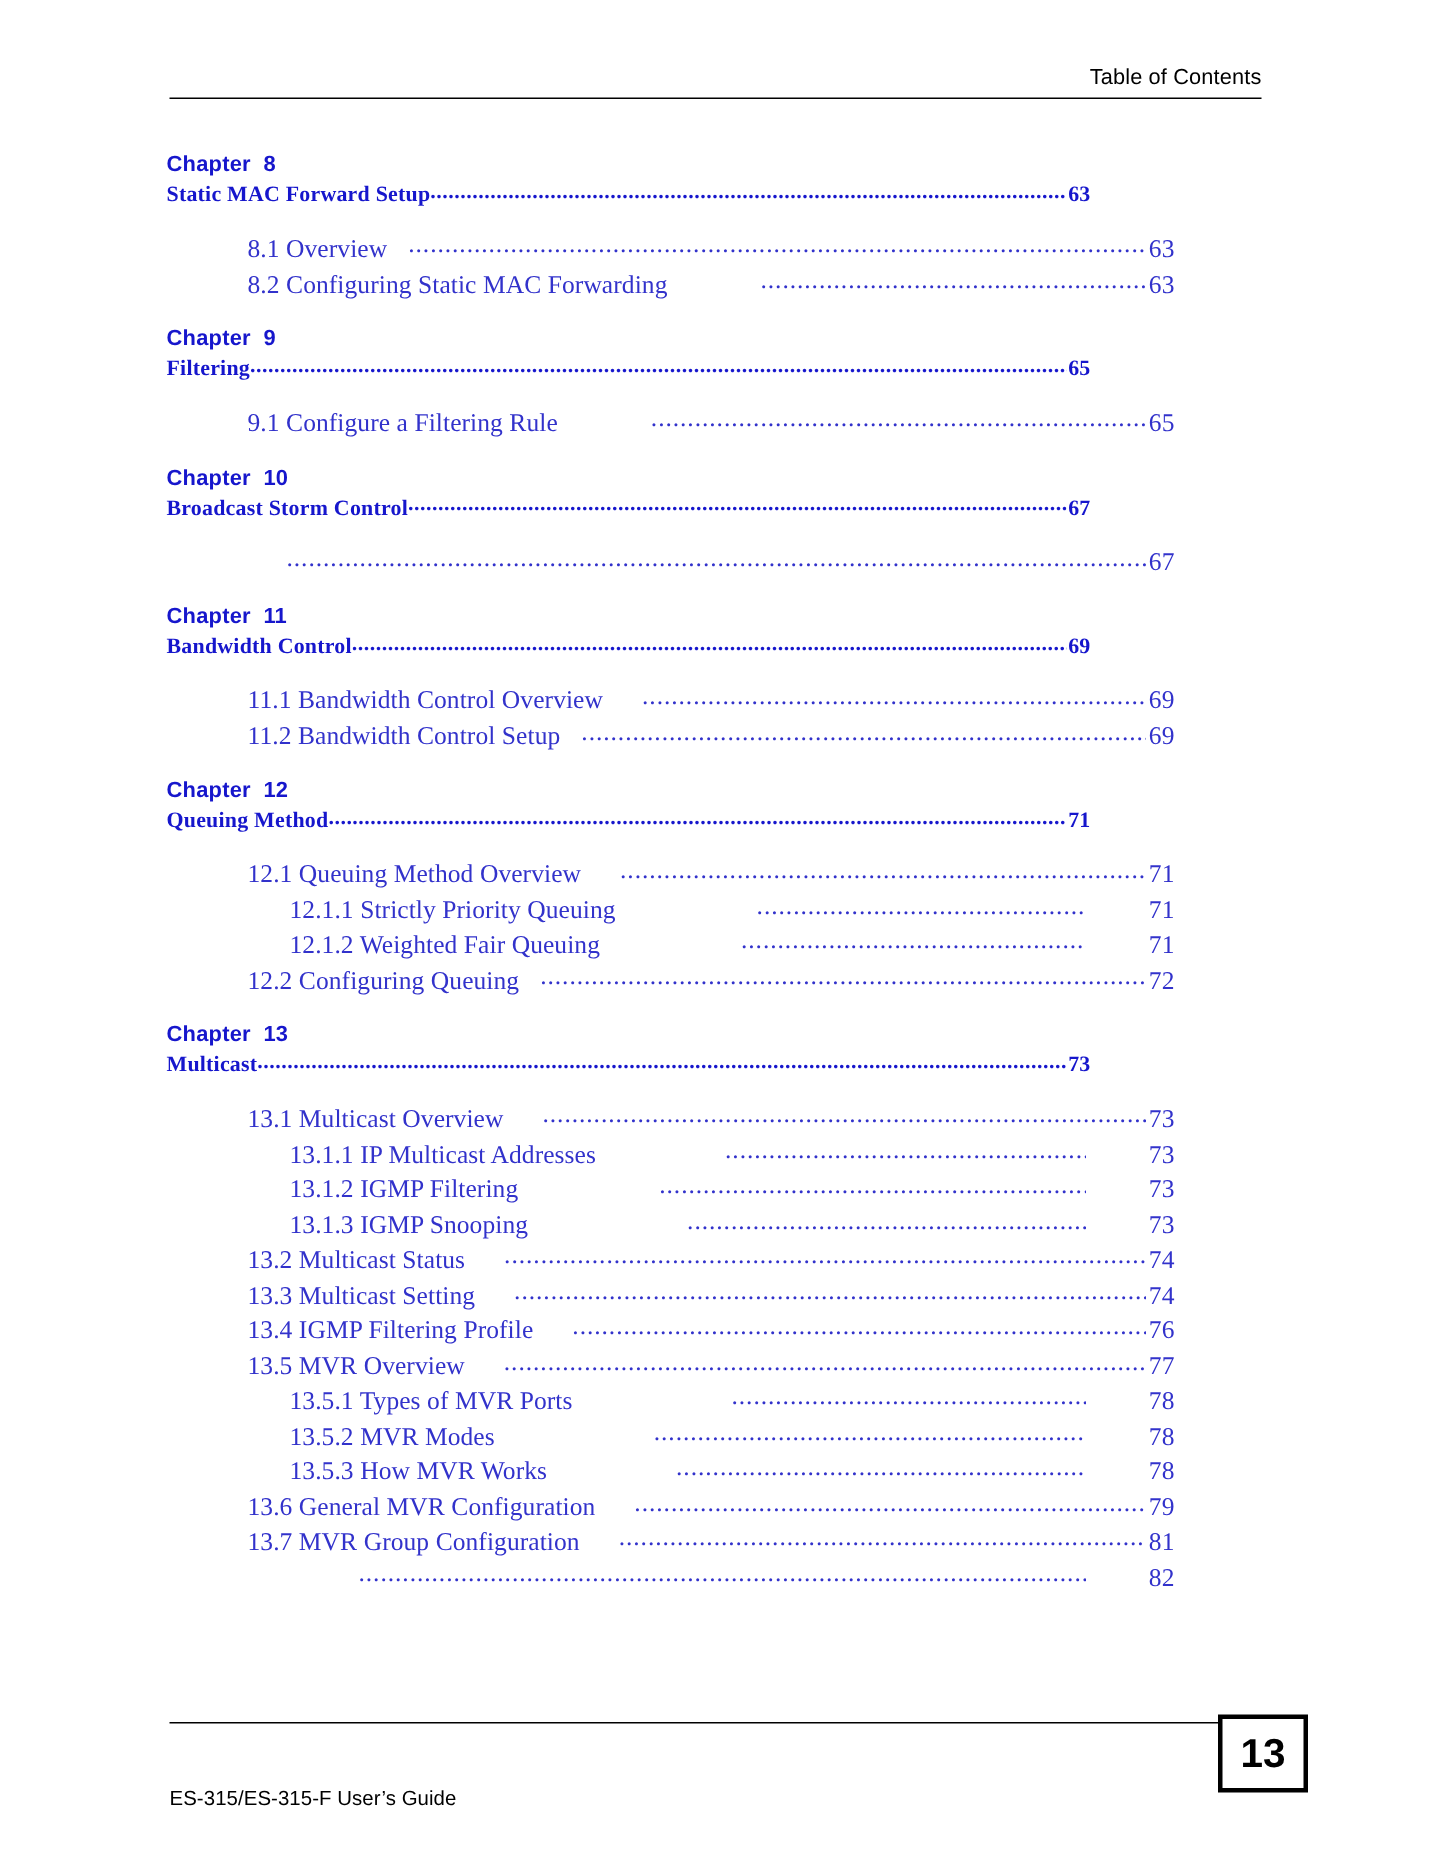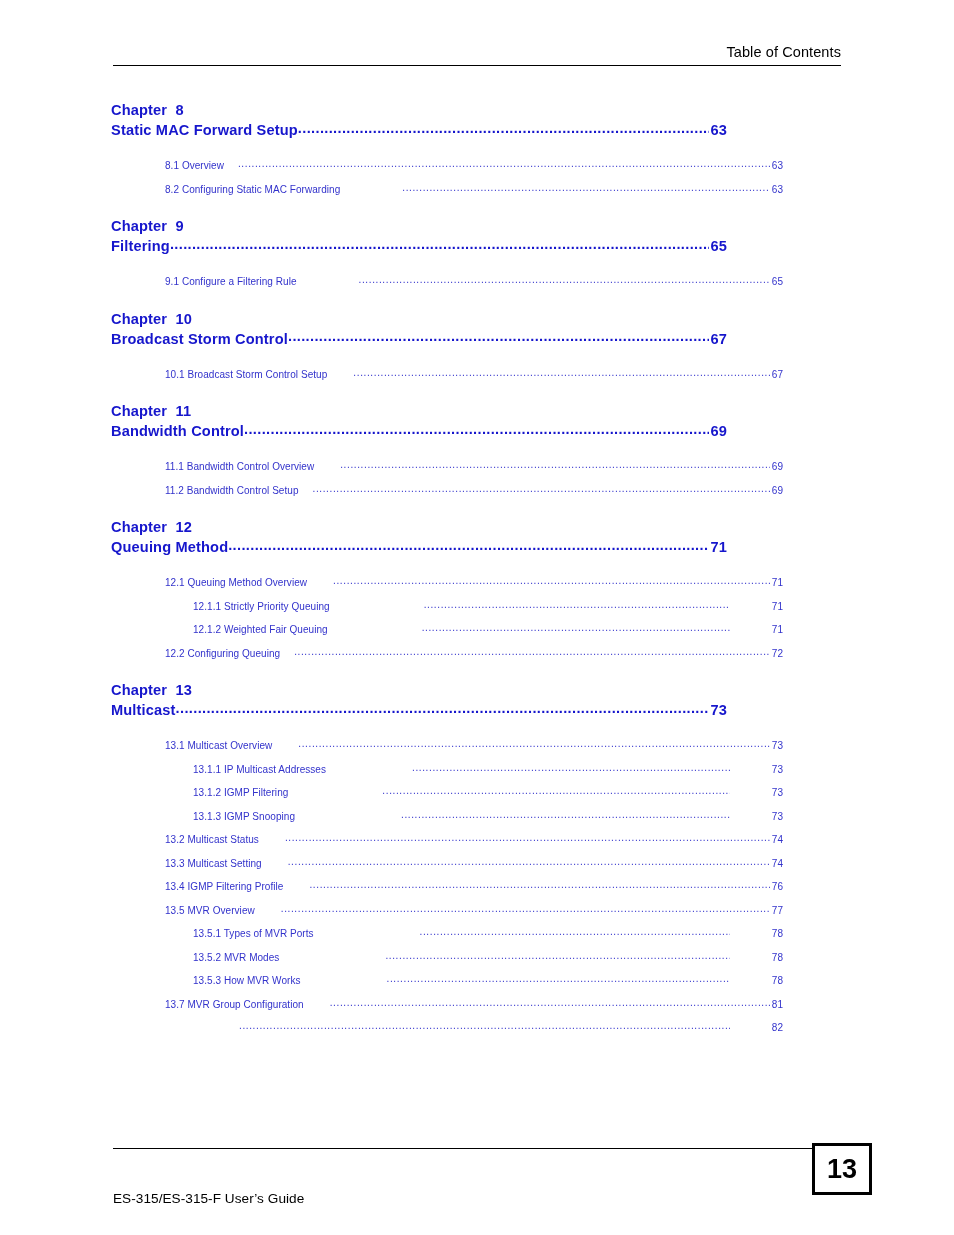--- a/index.html
+++ b/index.html
@@ -43,20 +43,21 @@
     width: 840px;
   }
 
   
   .toc-row {
     display: flex;
     align-items: flex-end;
     width: 100%;
     box-sizing: border-box;
     white-space: nowrap;
+    font-family: Liberation Serif, serif;
   }
 
   .row-title { flex: 0 0 auto; }
   .row-gap   { flex: 0 0 auto; }
   .row-leader {
     flex: 1 1 auto;
     overflow: hidden;
     min-width: 4px;
     position: relative;
     top: -0.16em;
@@ -97,21 +98,21 @@
 
   
   .chapter-block { margin-bottom: 15px; }
   .chapter-block .chapter-label { margin-top: 0; }
   .entries { margin-top: 13px; }
 
   
   .entry {
     font-weight: normal;
     color: #3232cb;
-    font-size: 10px;
+    font-size: 17px;
     line-height: 23.5px;
     letter-spacing: 0.05px;
     padding-right: 57px;
   }
   .entry.lvl1 { padding-left: 165px; }
   .entry.lvl2 { padding-left: 193px; gap: 40px; }
   .entry .row-leader::before { letter-spacing: 0.62px; }
   .entry .row-page { padding-left: 2px; }
 
   
@@ -199,21 +200,20 @@
     </div>
     <div class="chapter-block">
       <div class="chapter-label">Chapter  10</div>
       <div class="toc-row chapter-title">
         <span class="row-title">Broadcast Storm Control</span>
         <span class="row-leader"></span>
         <span class="row-page">67</span>
       </div>
       <div class="entries">
         <div class="toc-row entry lvl1">
-          <span class="row-title">10.1 Broadcast Storm Control Setup</span>
           <span class="row-gap" style="width: 26px;"></span>
           <span class="row-leader"></span>
           <span class="row-page">67</span>
         </div>
       </div>
     </div>
     <div class="chapter-block">
       <div class="chapter-label">Chapter  11</div>
       <div class="toc-row chapter-title">
         <span class="row-title">Bandwidth Control</span>
@@ -335,20 +335,26 @@
           <span class="row-title">13.5.2 MVR Modes</span>
           <span class="row-gap" style="width: 26px;"></span>
           <span class="row-leader"></span>
           <span class="row-page">78</span>
         </div>
         <div class="toc-row entry lvl2">
           <span class="row-title">13.5.3 How MVR Works</span>
           <span class="row-gap" style="width: 6px;"></span>
           <span class="row-leader"></span>
           <span class="row-page">78</span>
+        </div>
+        <div class="toc-row entry lvl1">
+          <span class="row-title">13.6 General MVR Configuration</span>
+          <span class="row-gap" style="width: 26px;"></span>
+          <span class="row-leader"></span>
+          <span class="row-page">79</span>
         </div>
         <div class="toc-row entry lvl1">
           <span class="row-title">13.7 MVR Group Configuration</span>
           <span class="row-gap" style="width: 26px;"></span>
           <span class="row-leader"></span>
           <span class="row-page">81</span>
         </div>
         <div class="toc-row entry lvl2">
           <span class="row-gap" style="width: 6px;"></span>
           <span class="row-leader"></span>

